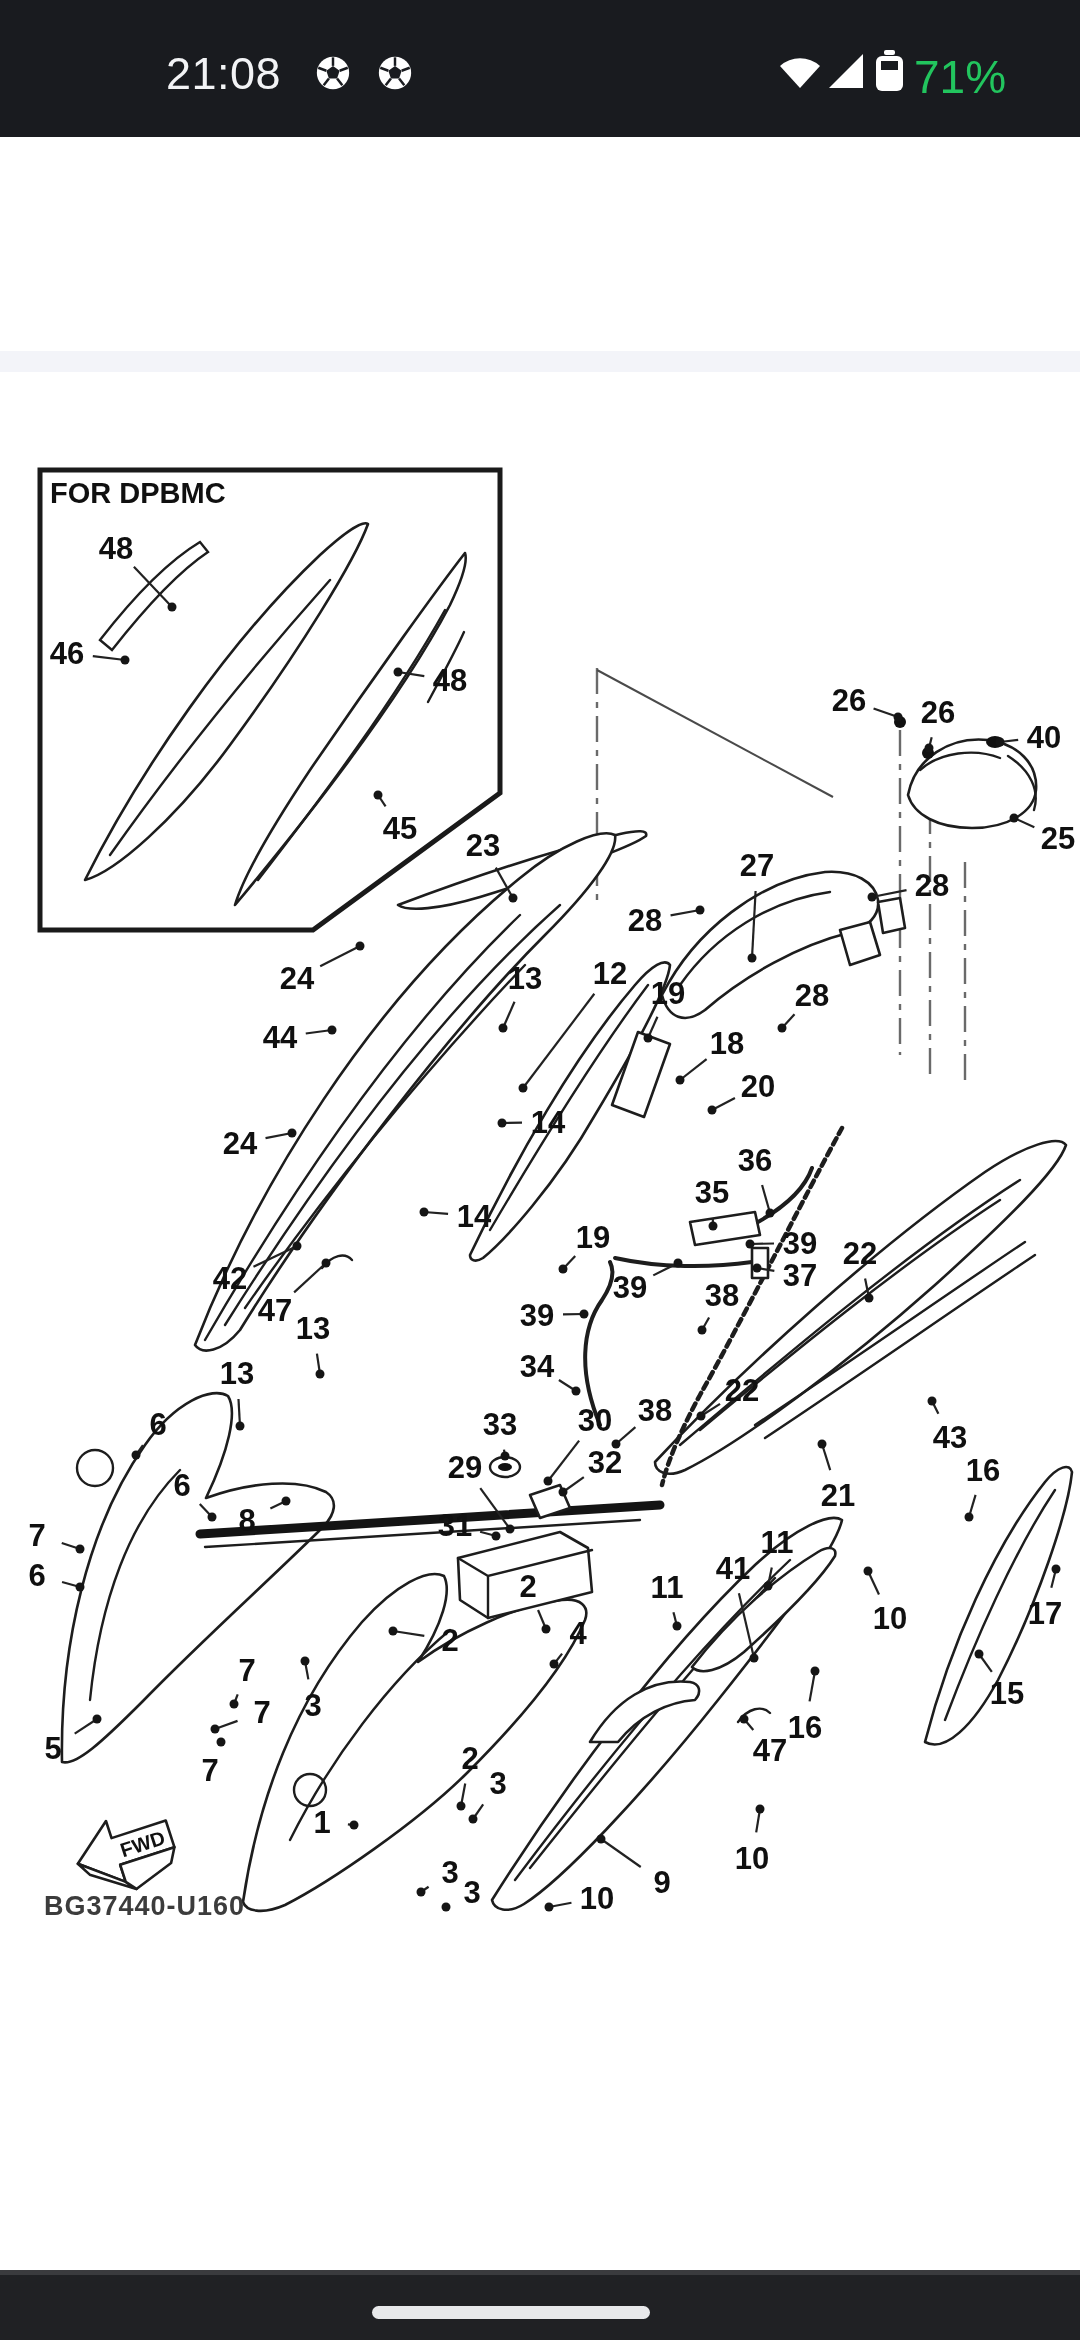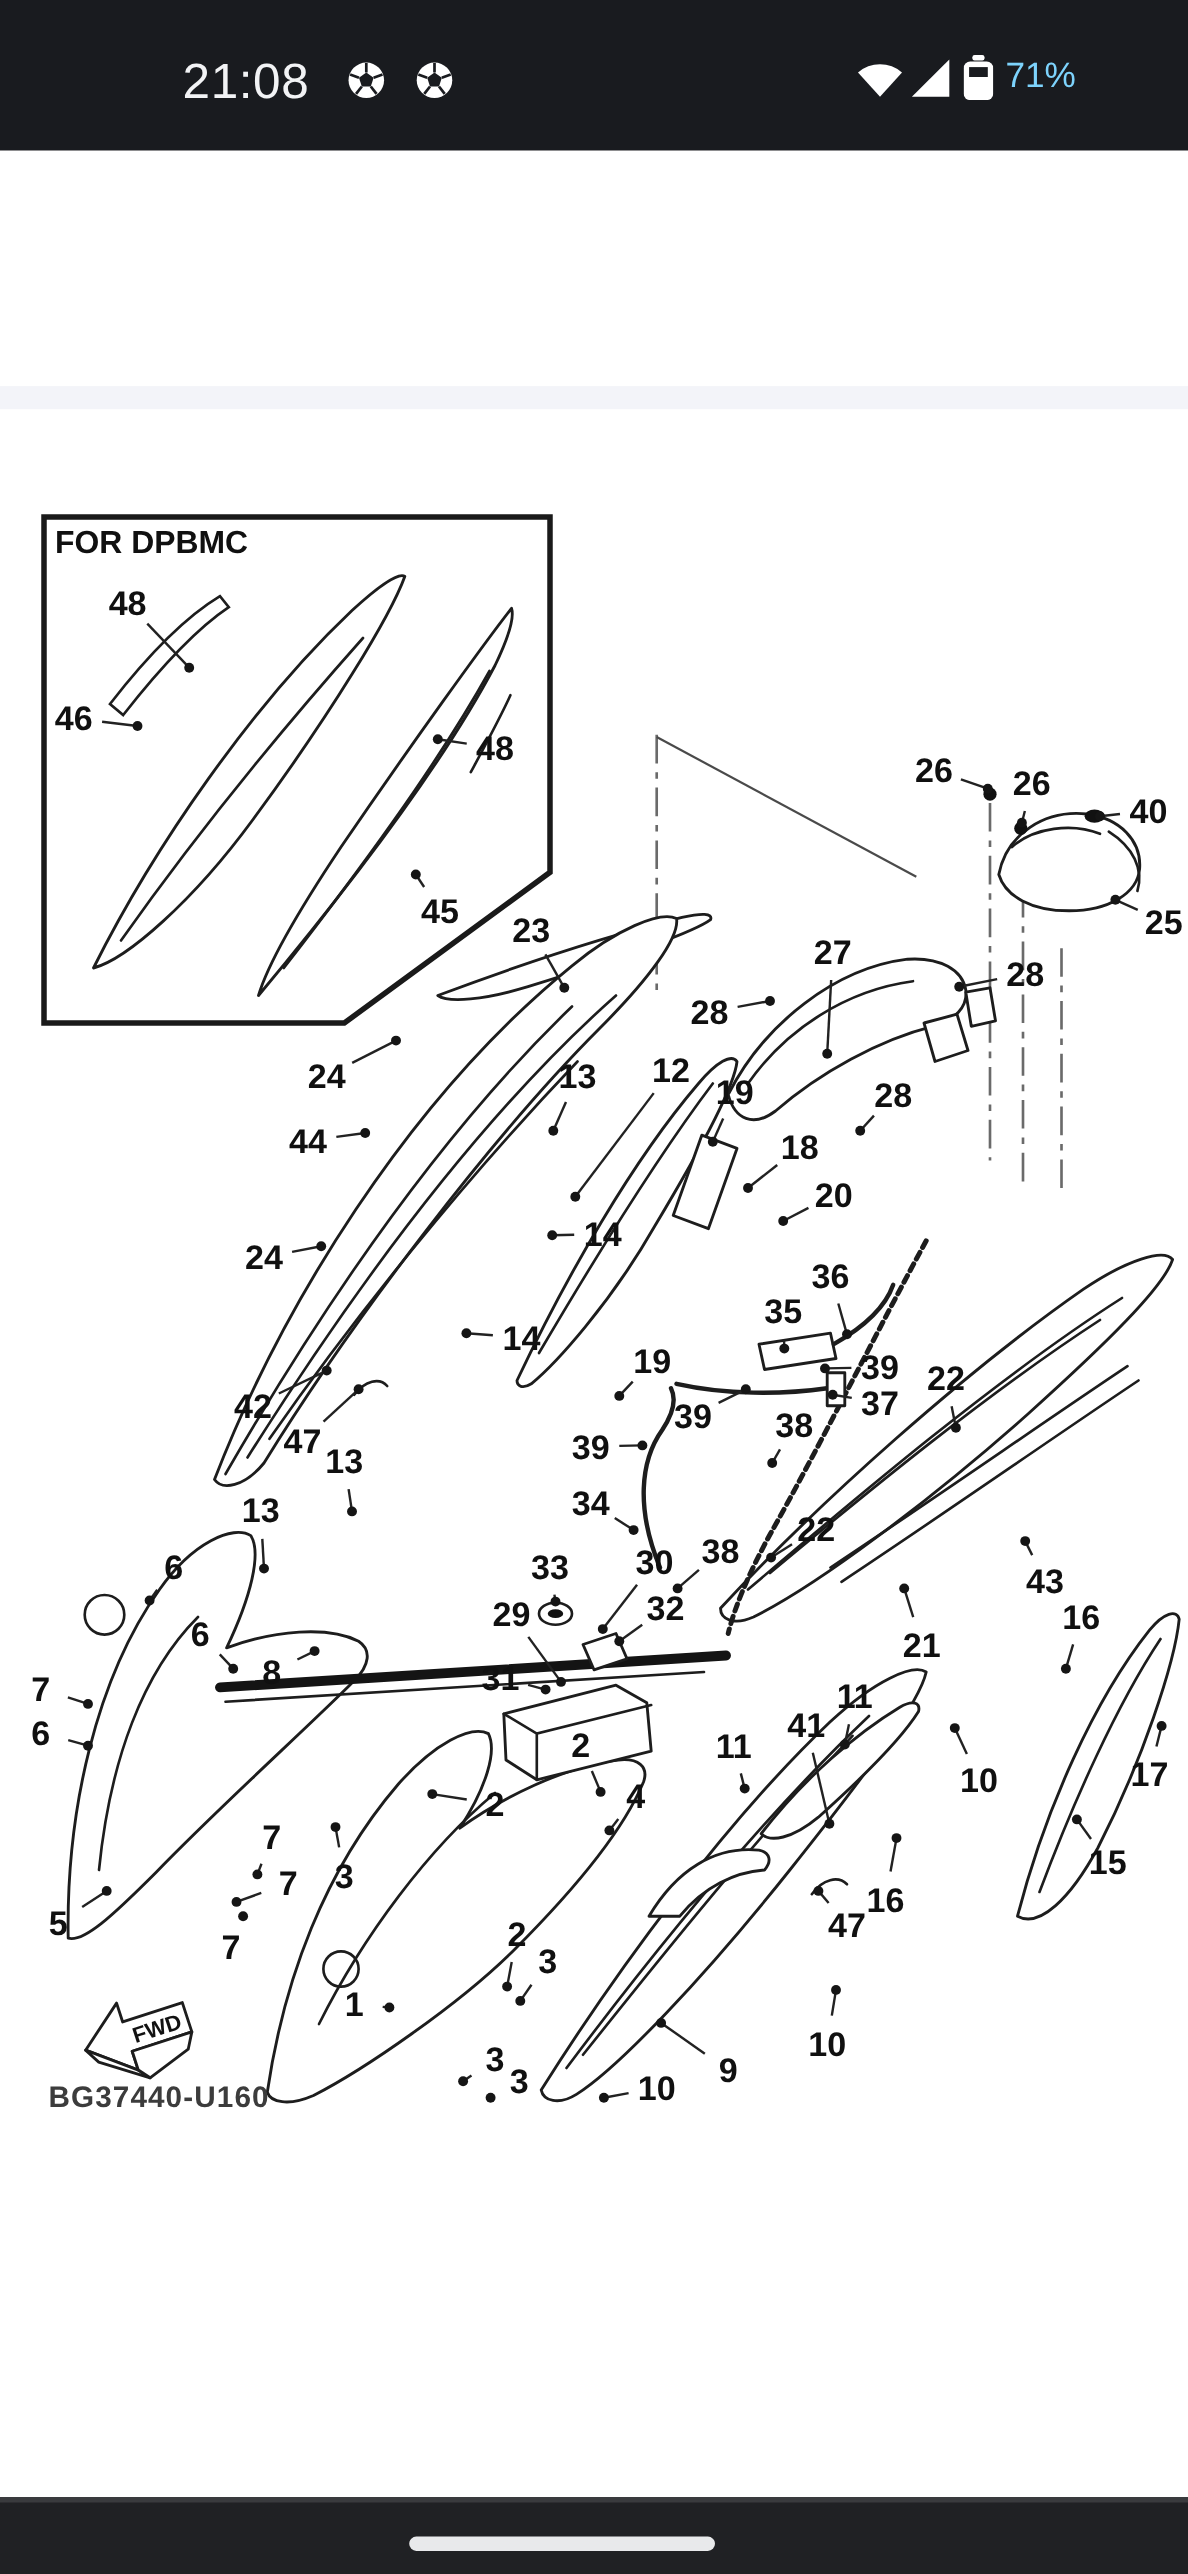--- a/index.html
+++ b/index.html
@@ -2,21 +2,21 @@
 <html><head>
 <meta charset="utf-8">
 <style>
   html,body{margin:0;padding:0;background:#e0e0e0;font-family:"Liberation Sans",sans-serif;}
   .screen{position:relative;width:1080px;height:2340px;background:#ffffff;overflow:hidden;margin:0 auto;}
 
   
   .status-bar{position:absolute;top:0;left:0;width:1080px;height:137px;background:#191b1f;}
   .sb-time{position:absolute;left:166px;top:48px;font-size:45px;font-weight:500;color:#f2f3f5;letter-spacing:.5px;}
   .sb-icon{position:absolute;}
-  .sb-percent{position:absolute;left:914px;top:50px;font-size:32px;font-weight:400;color:#7dd3fc;}
+  .sb-percent{position:absolute;left:914px;top:50px;font-size:46px;font-weight:400;color:#22c55e;}
 
   
   .content{position:absolute;top:137px;left:0;width:1080px;height:2133px;background:#ffffff;}
   .strip{position:absolute;left:0;width:1080px;background:#f3f4f9;}
   .strip.top{top:214px;height:21px;}
 
   
   #diagram{position:absolute;left:0;top:440px;}
   #diagram .part{fill:#ffffff;stroke:#1d1d1d;stroke-width:2.6;stroke-linejoin:round;}
   #diagram .stroke{fill:none;stroke:#1d1d1d;stroke-width:2.4;stroke-linecap:round;}

